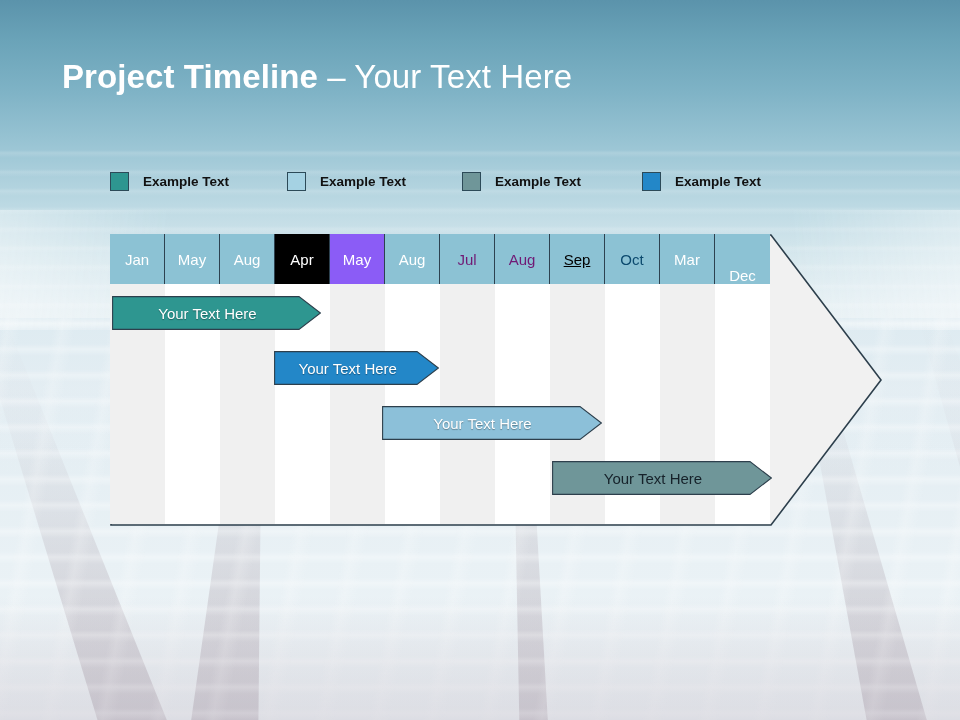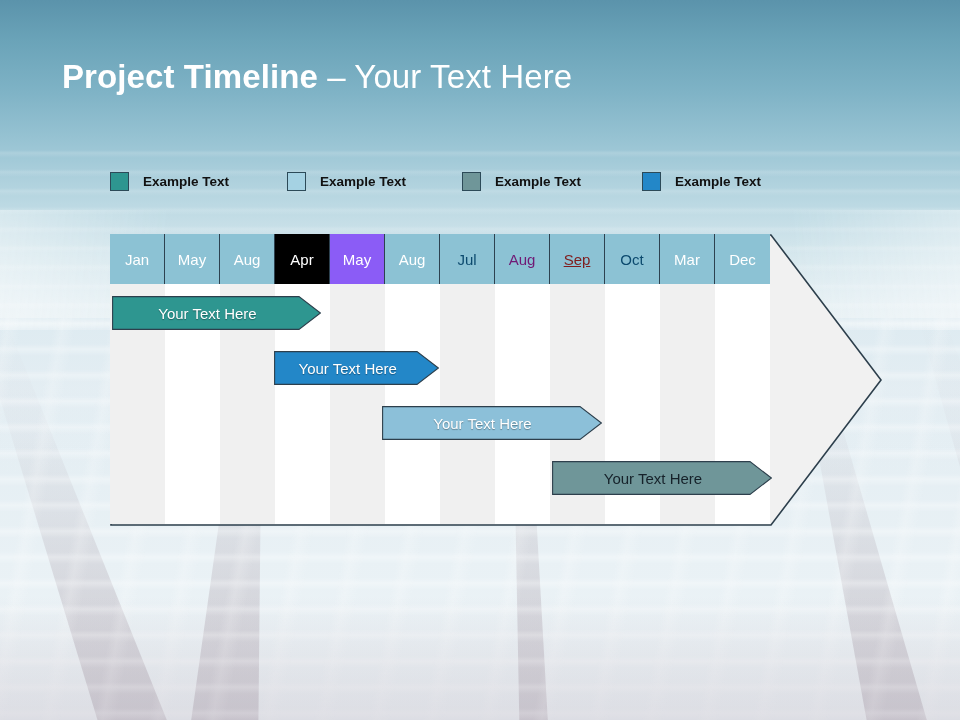--- a/index.html
+++ b/index.html
@@ -184,21 +184,21 @@
     height: 50px;
     box-sizing: border-box;
     background: #8cc2d4;
     border-right: 1px solid #2d4250;
     display: flex;
     align-items: center;
     justify-content: center;
     color: #ffffff;
     font-size: 15px;
   }
-  .month-cell:last-child { border-right: none; }
+  .month-cell:last-child { border-right: none; align-items: flex-end; }
 
   .grid-body {
     position: absolute;
     left: 0; top: 50px;
     width: 660px;
     height: 240px;
     display: flex;
     background: #ffffff;
   }
   .grid-col {
@@ -317,27 +317,27 @@
         </div>
         <div class="month-cell" style="background: #000000; color: rgb(255, 255, 255);">
           <span>Apr</span>
         </div>
         <div class="month-cell" style="background: #8b5cf6; color: rgb(255, 255, 255);">
           <span>May</span>
         </div>
         <div class="month-cell" style="background: rgb(140, 194, 212); color: rgb(255, 255, 255);">
           <span>Aug</span>
         </div>
-        <div class="month-cell" style="background: rgb(140, 194, 212); color: #0c4a6e;">
+        <div class="month-cell" style="background: rgb(140, 194, 212); color: #701a75;">
           <span>Jul</span>
         </div>
         <div class="month-cell" style="background: rgb(140, 194, 212); color: #701a75;">
           <span>Aug</span>
         </div>
-        <div class="month-cell" style="background: rgb(140, 194, 212); color: #7f1d1d; text-decoration: underline;">
+        <div class="month-cell" style="background: rgb(140, 194, 212); color: #000000; text-decoration: underline;">
           <span>Sep</span>
         </div>
         <div class="month-cell" style="background: rgb(140, 194, 212); color: #0c4a6e;">
           <span>Oct</span>
         </div>
         <div class="month-cell" style="background: rgb(140, 194, 212); color: rgb(255, 255, 255);">
           <span>Mar</span>
         </div>
         <div class="month-cell" style="background: rgb(140, 194, 212); color: rgb(255, 255, 255);">
           <span>Dec</span>

